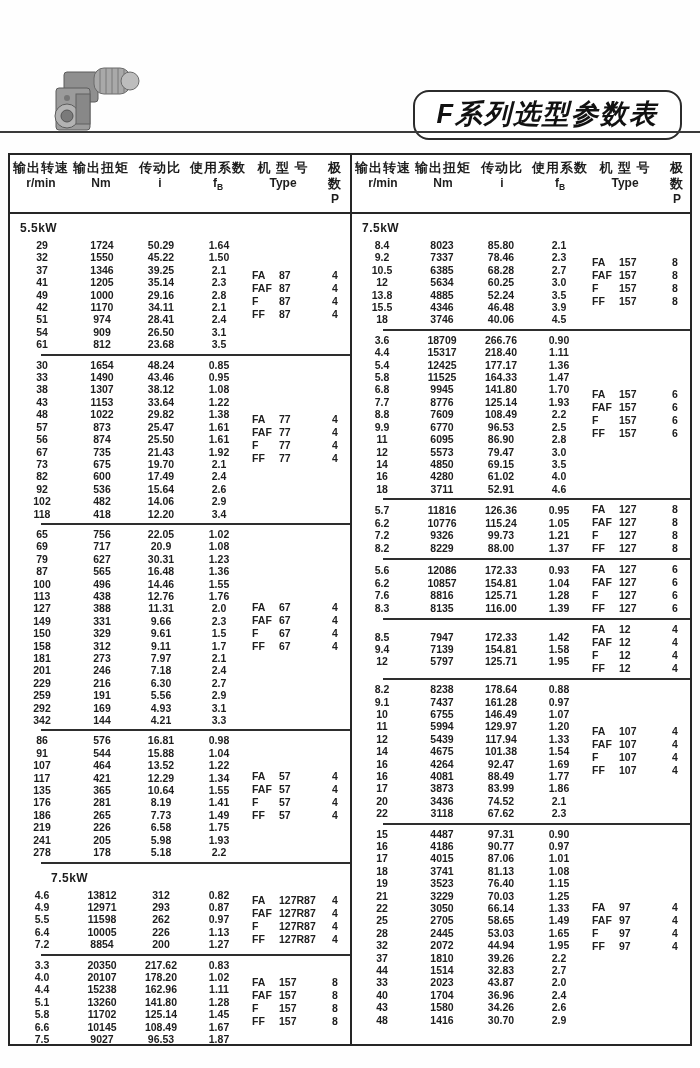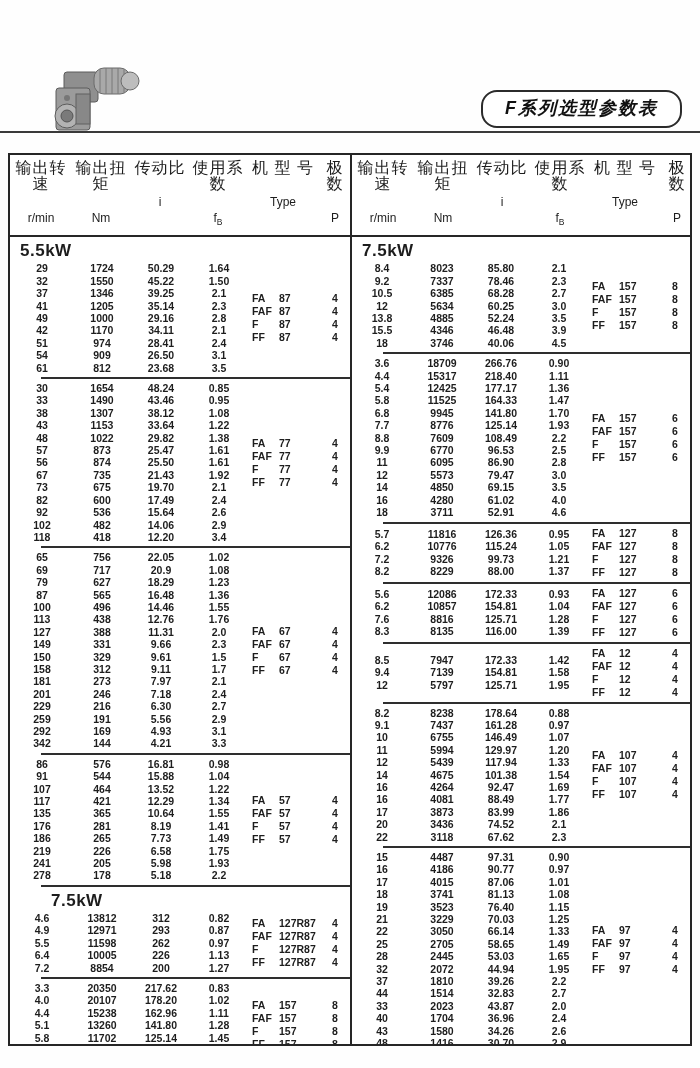--- a/index.html
+++ b/index.html
@@ -12,46 +12,46 @@
     overflow: hidden;
   }
   .page { position: absolute; inset: 0; background: #fefefe; }
 
   
   .photo { position: absolute; left: 34px; top: 58px; width: 112px; height: 76px; }
   .title-pill {
     position: absolute; right: 18px; top: 90px;
     border: 2px solid #2b2b2b; border-radius: 16px;
     padding: 4px 22px 6px 22px;
-    font-size: 18px; font-weight: bold; font-style: italic;
+    font-size: 27px; font-weight: bold; font-style: italic;
     letter-spacing: 2px; background: #fff; color: #111;
   }
   .top-rule { position: absolute; left: 0; top: 131px; width: 700px; border-top: 2.5px solid #3a3a3a; }
 
   
   .sel-table {
     position: absolute; left: 8px; top: 153px; width: 684px; height: 893px;
     border: 2px solid #262626; background: #fff;
     display: flex; flex-direction: column;
   }
   .thead { display: flex; border-bottom: 2px solid #262626; }
   .thead-group { flex: 1; display: grid; grid-template-columns: 62px 58px 60px 56px 74px 30px; padding: 5px 0 6px; }
   .thead-group.right { border-left: 2px solid #262626; }
   .hcell { text-align: center; }
-  .hcell .cn { font-size: 16px; font-weight: normal; line-height: 16px; letter-spacing: 1px; }
-  .hcell .en { font-size: 12px; font-weight: normal; line-height: 14px; margin-top: 19px; }
+  .hcell .cn { font-size: 13px; font-weight: bold; line-height: 16px; letter-spacing: 1px; }
+  .hcell .en { font-size: 12px; font-weight: bold; line-height: 14px; }
   .hcell .en sub { font-size: 8.5px; }
 
   .tbody { flex: 1; display: flex; overflow: hidden; }
   .colgroup { width: 50%; display: flex; flex-direction: column; overflow: hidden; }
   .colgroup.right { border-left: 2px solid #262626; }
 
   .section { padding: 3px 0; }
   .section + .section { border-top: 2px solid #2e2e2e; margin-left: 31px; }
-  .kw-label { font-size: 17px; font-weight: bold; line-height: 22px; padding-left: 10px; letter-spacing: 0.5px; }
+  .kw-label { font-size: 12px; font-weight: bold; line-height: 22px; padding-left: 10px; letter-spacing: 0.5px; }
   .sec-body { display: flex; align-items: center; justify-content: flex-end; }
   .data-rows { width: 236px; }
   .drow { display: grid; grid-template-columns: 62px 58px 60px 56px; }
   .dc { text-align: center; font-size: 10.5px; line-height: 12.4px; font-weight: bold; }
   .type-block { width: 103px; display: flex; flex-direction: column; justify-content: center; }
   .trow { display: flex; font-size: 10.5px; line-height: 13px; font-weight: bold; }
   .tname { width: 73px; display: flex; padding-left: 5px; }
   .tprefix { width: 27px; }
   .tpoles { width: 30px; text-align: center; }
 </style>
@@ -354,21 +354,21 @@
                 </div>
                 <div class="drow">
                   <span class="dc">69</span>
                   <span class="dc">717</span>
                   <span class="dc">20.9</span>
                   <span class="dc">1.08</span>
                 </div>
                 <div class="drow">
                   <span class="dc">79</span>
                   <span class="dc">627</span>
-                  <span class="dc">18.29</span>
+                  <span class="dc">30.31</span>
                   <span class="dc">1.23</span>
                 </div>
                 <div class="drow">
                   <span class="dc">87</span>
                   <span class="dc">565</span>
                   <span class="dc">16.48</span>
                   <span class="dc">1.36</span>
                 </div>
                 <div class="drow">
                   <span class="dc">100</span>

